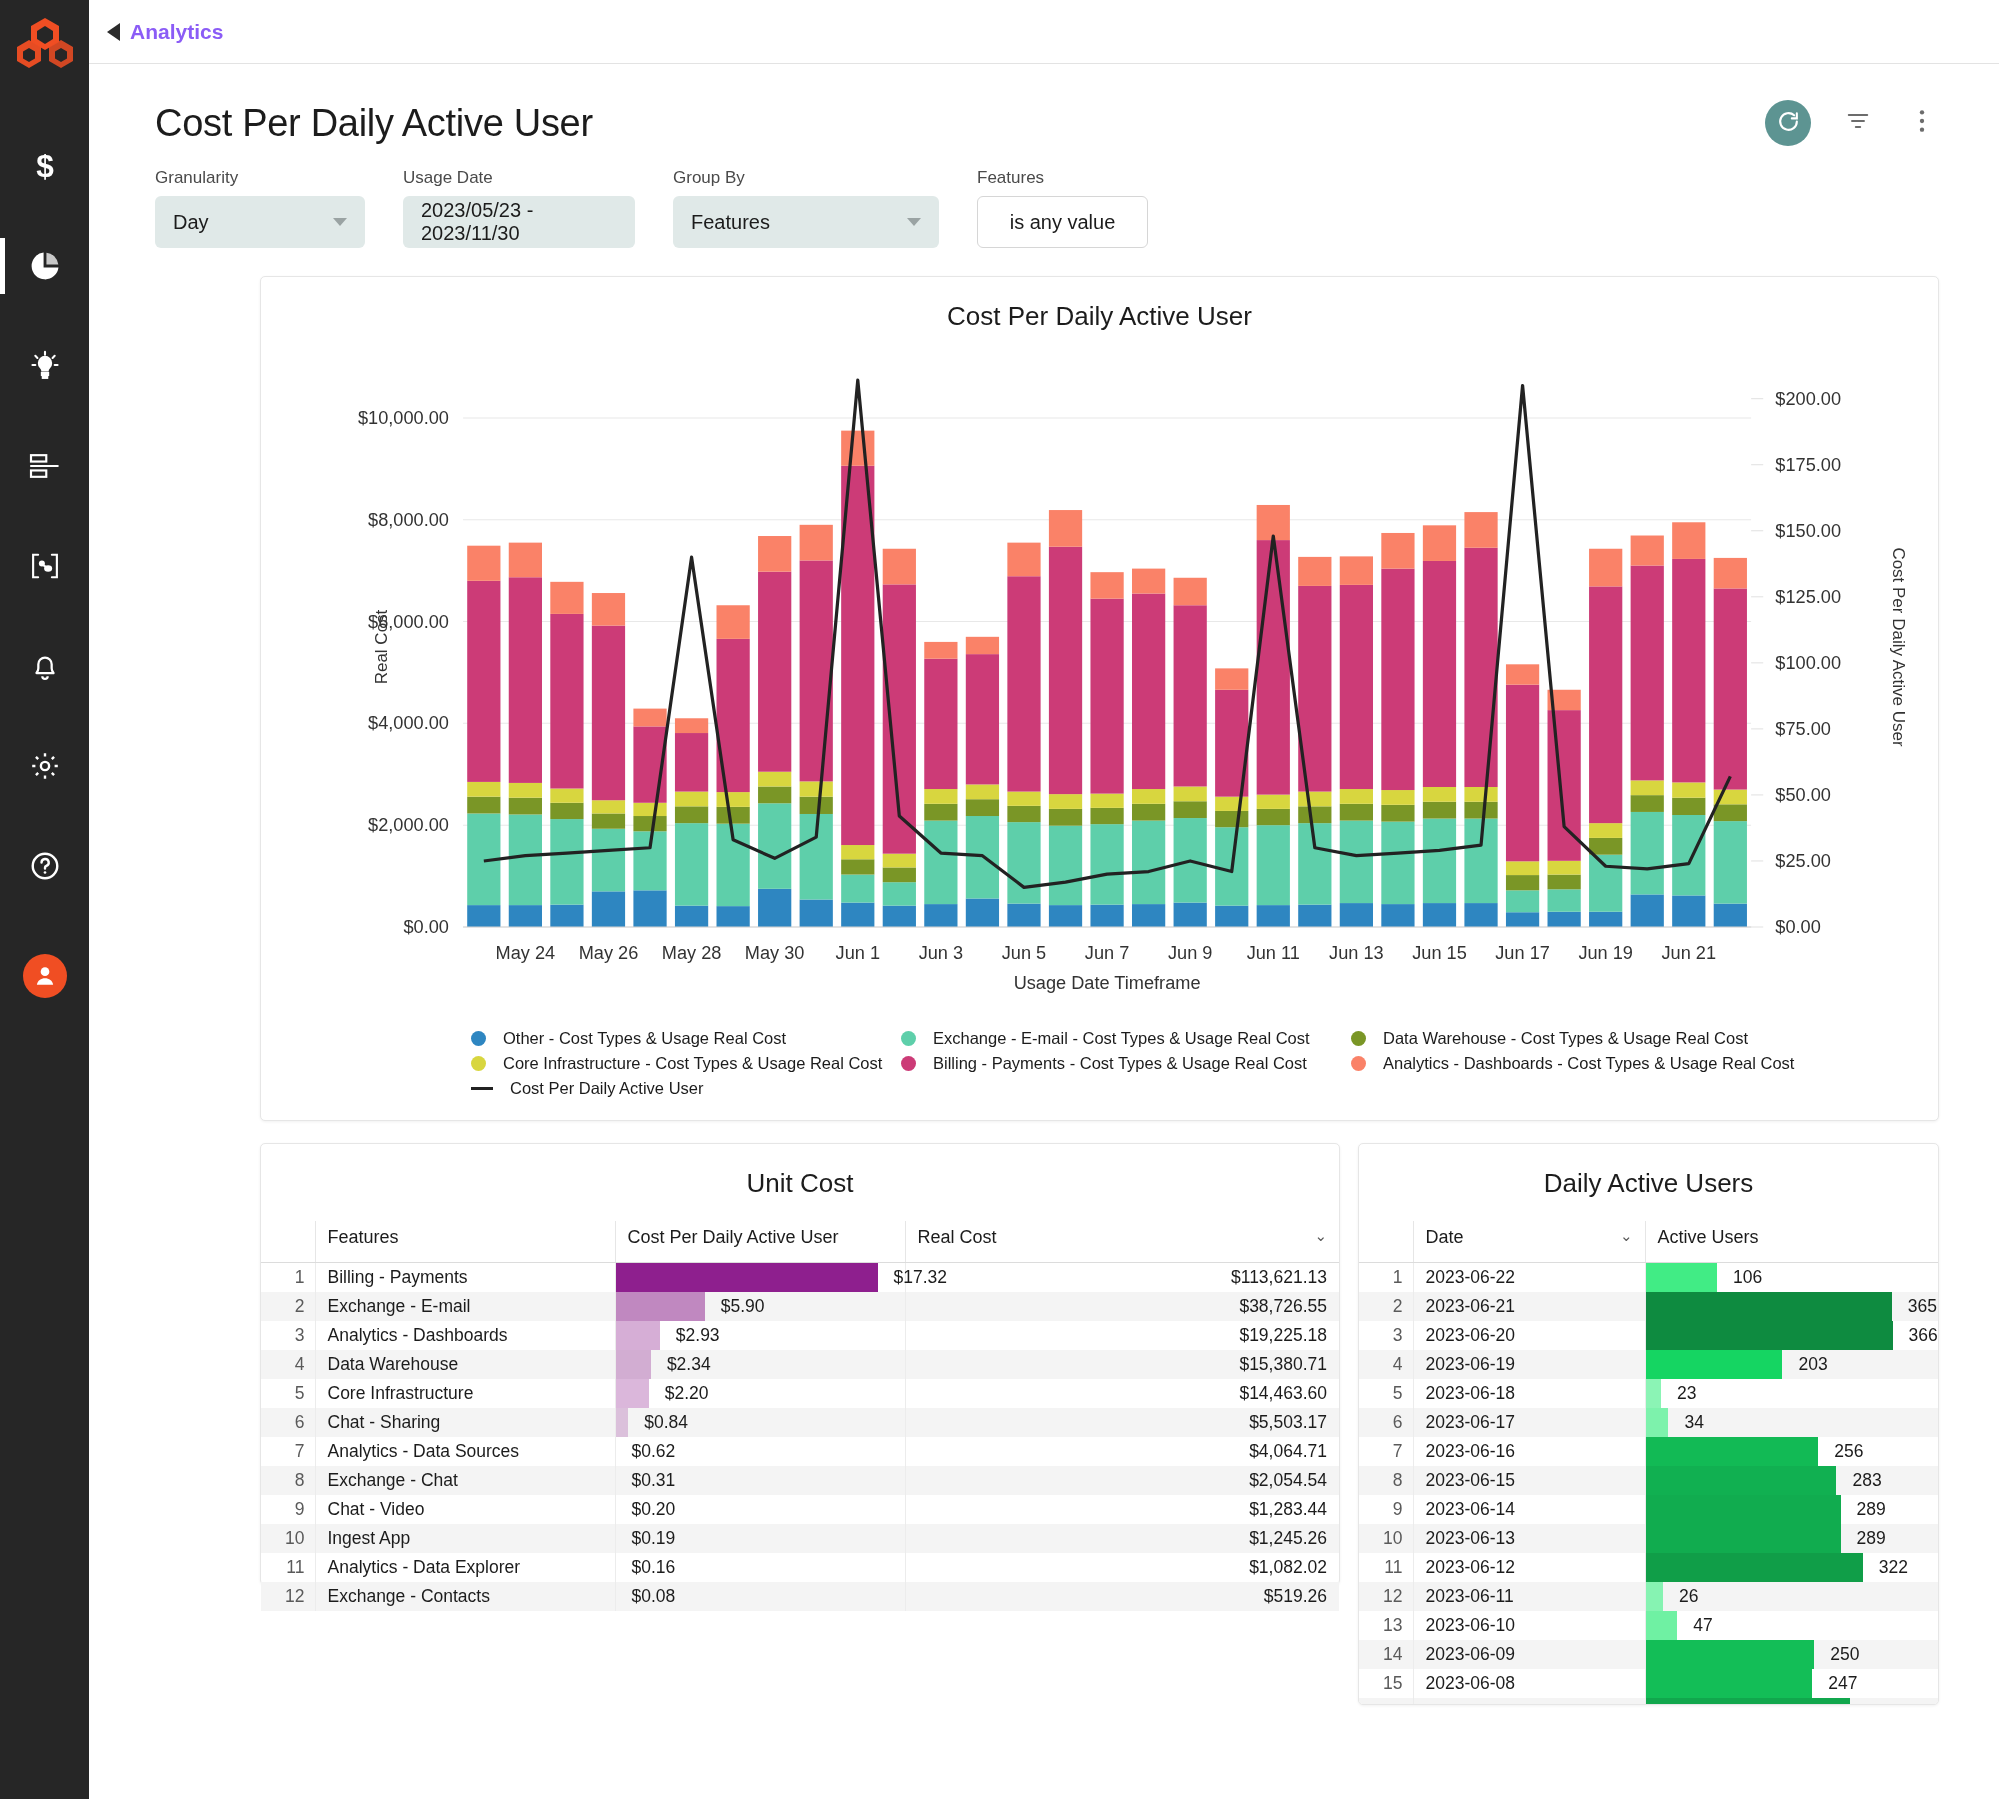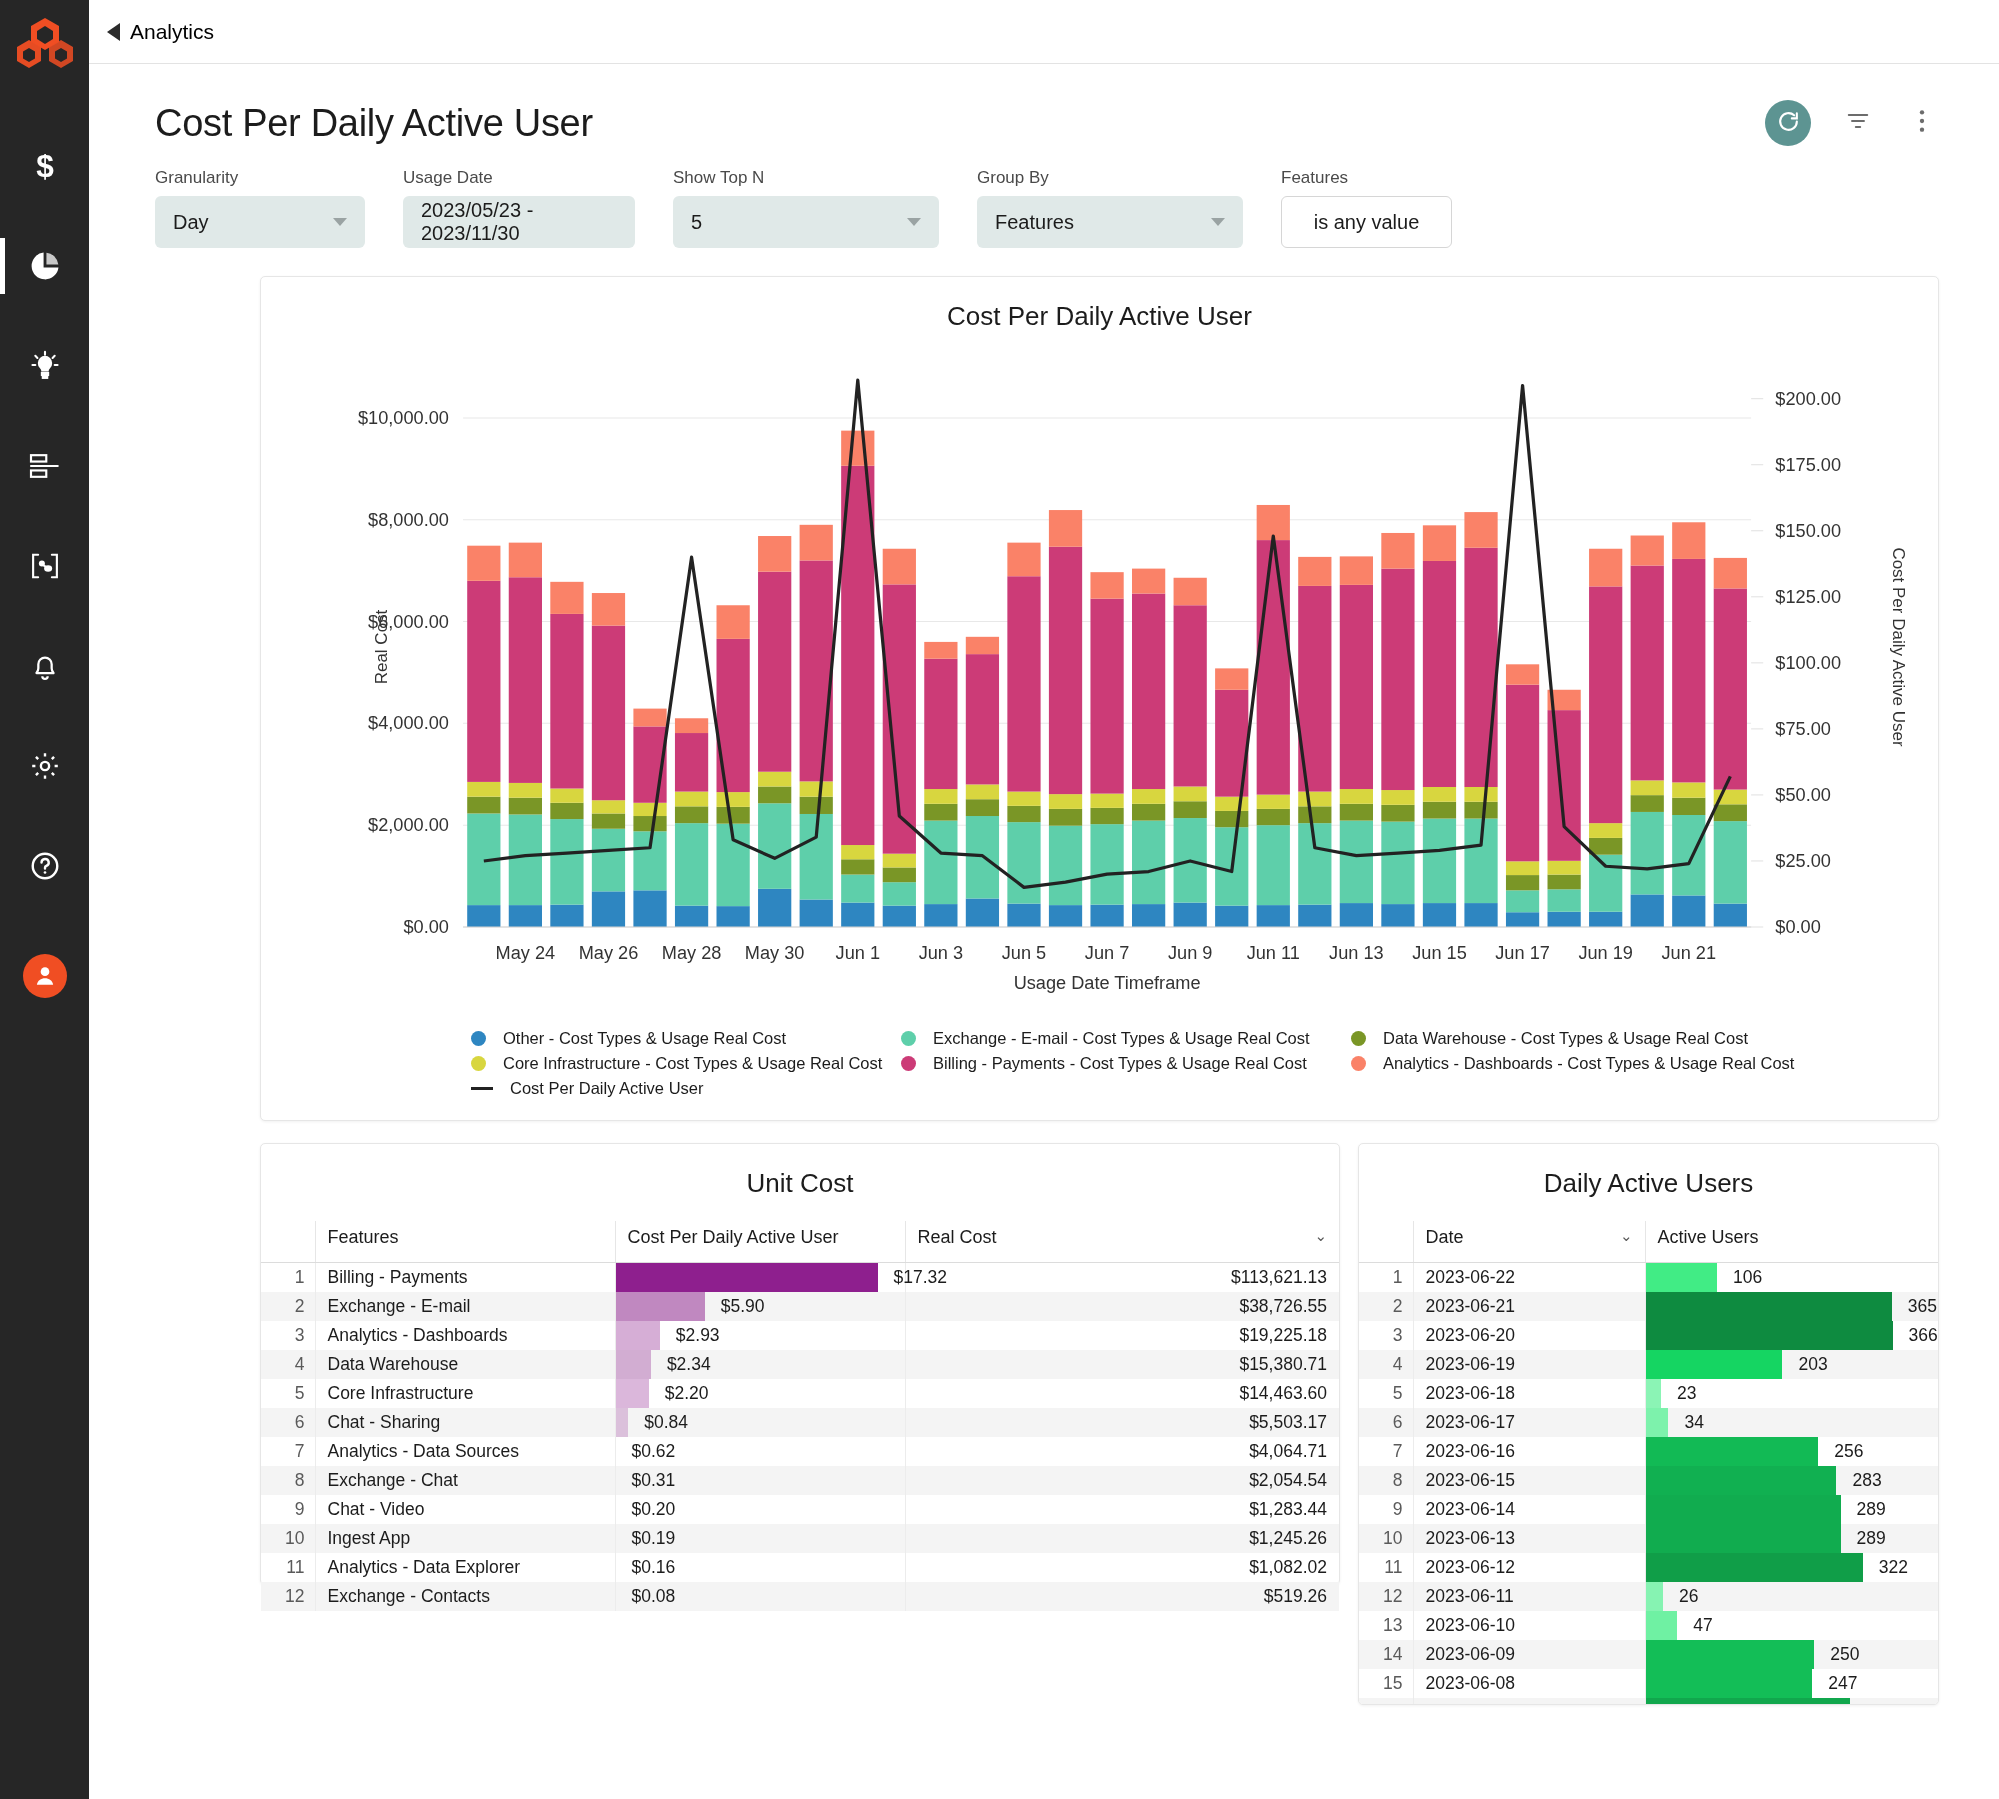--- a/index.html
+++ b/index.html
@@ -42,21 +42,21 @@
   .main { flex: 1; height: 1799px; background: #ffffff; display: flex; flex-direction: column; }
 
   .topbar {
     height: 64px; flex: 0 0 64px;
     border-bottom: 1px solid #e3e3e3;
     display: flex; align-items: center;
     padding-left: 18px;
   }
   .back-link { display: flex; align-items: center; gap: 10px; cursor: pointer; }
   .back-caret { width: 0; height: 0; border-top: 9px solid transparent; border-bottom: 9px solid transparent; border-right: 13px solid #2b2b2b; }
-  .back-text { font-size: 21px; color: #000000; }
+  .back-text { font-size: 21px; color: #8b5cf6; font-weight: bold; }
 
   .content { flex: 1; padding: 0 0 0 0; position: relative; }
 
   .page-head {
     display: flex; align-items: center; justify-content: space-between;
     padding: 36px 60px 0 66px;
   }
   .page-title { font-size: 38px; font-weight: 400; color: #1c1c1c; letter-spacing: -0.3px; }
   .head-actions { display: flex; align-items: center; gap: 30px; }
   .refresh-btn {
@@ -294,27 +294,20 @@
           </div>
         </div>
 
         <div class="filter-field">
           <div class="filter-label">Usage Date</div>
           <div class="filter-ctl w-usage">
             <span>2023/05/23 - 2023/11/30</span>
           </div>
         </div>
 
-        <div class="filter-field">
-          <div class="filter-label">Show Top N</div>
-          <div class="filter-ctl w-topn">
-            <span>5</span>
-            <span class="caret-dn"></span>
-          </div>
-        </div>
 
         <div class="filter-field">
           <div class="filter-label">Group By</div>
           <div class="filter-ctl w-groupby">
             <span>Features</span>
             <span class="caret-dn"></span>
           </div>
         </div>
 
         <div class="filter-field">

